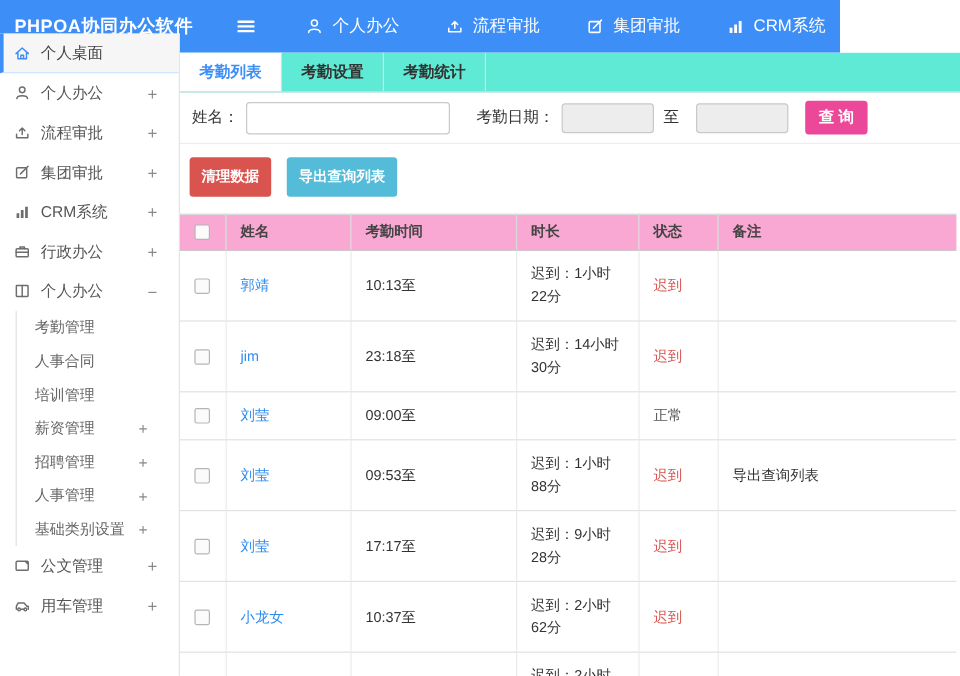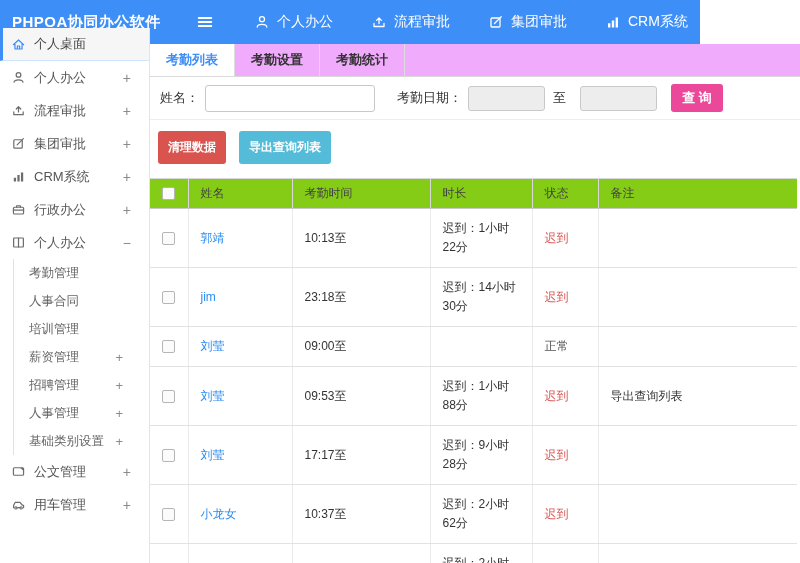--- a/index.html
+++ b/index.html
@@ -25,21 +25,21 @@
   .side-item.active { background:#f6f6f6; border-left:3px solid #3e8ef7; padding-left:8px;
     border-bottom:1px solid #cfe5fb; color:#444; }
   .side-item.active .s-icon { color:#3e8ef7; }
   .side-sub { margin-left:13px; border-left:1px solid #e2e2e2; }
   .side-subitem { height:28px; display:flex; align-items:center; padding:0 26px 0 15px;
     font-size:12.5px; color:#666; cursor:pointer; }
   .side-subitem .s-toggle { margin-left:auto; color:#8a8a8a; font-size:13px; }
 
   
   .content { position:absolute; top:44px; left:150px; width:650px; bottom:0; background:#fff; }
-  .tabbar { height:33px; background:#f0abfc; border-bottom:1px solid #d9d9d9; display:flex; }
+  .tabbar { height:33px; background:#5eead4; border-bottom:1px solid #d9d9d9; display:flex; }
   .tab { min-width:83px; padding:0 16px; display:flex; align-items:center; justify-content:center;
     font-size:13px; font-weight:bold; color:#333; border-right:1px solid #dcdcdc; cursor:pointer; }
   .tab.active { background:#fff; color:#3e8ef7; }
 
   .filter { height:43px; display:flex; align-items:center; padding:0 10px;
     border-bottom:1px solid #ededed; font-size:13px; color:#333; }
   .filter label { white-space:nowrap; }
   .inp-name { width:170px; height:27px; margin-left:6px; border:1px solid #c9c9c9; border-radius:3px;
     padding:0 8px; font-size:13px; outline:none; background:#fff; }
   .lbl-date { margin-left:22px; }
@@ -53,21 +53,21 @@
   .btn { border:none; border-radius:3px; color:#fff; font-size:12px; font-weight:bold;
     padding:8px 10px; cursor:pointer; white-space:nowrap; }
   .btn-danger { background:#d9534f; }
   .btn-info { background:#54bcd9; }
 
   
   .table-wrap { margin:3px 3px 0 0; }
   table { border-collapse:collapse; width:647px; table-layout:fixed; font-size:12px; color:#333; }
   col.c-cb{width:38px} col.c-name{width:104px} col.c-time{width:138px}
   col.c-dur{width:102px} col.c-status{width:66px} col.c-note{width:199px}
-  thead th { background:#84cc16; height:30px; font-weight:normal; color:#444; text-align:left;
+  thead th { background:#f9a8d4; height:30px; font-weight:bold; color:#444; text-align:left;
     padding:0 12px; border-right:1px solid #d8d8d8; border-bottom:1px solid #c9c9c9;
     border-top:1px solid #d8d8d8; }
   thead th:last-child { border-right:none; }
   tbody td { padding:10px 12px; border-right:1px solid #ebebeb; border-bottom:1px solid #e2e2e2;
     vertical-align:middle; line-height:19px; }
   tbody td:last-child { border-right:none; }
   .cb { width:13px; height:13px; border:1px solid #b5b5b5; border-radius:2px; background:#fbfbfb; cursor:pointer; }
   .name-link { color:#2d8cf0; cursor:pointer; text-decoration:none; }
   .status-red { color:#d9534f; }
   .status-normal { color:#555; }

